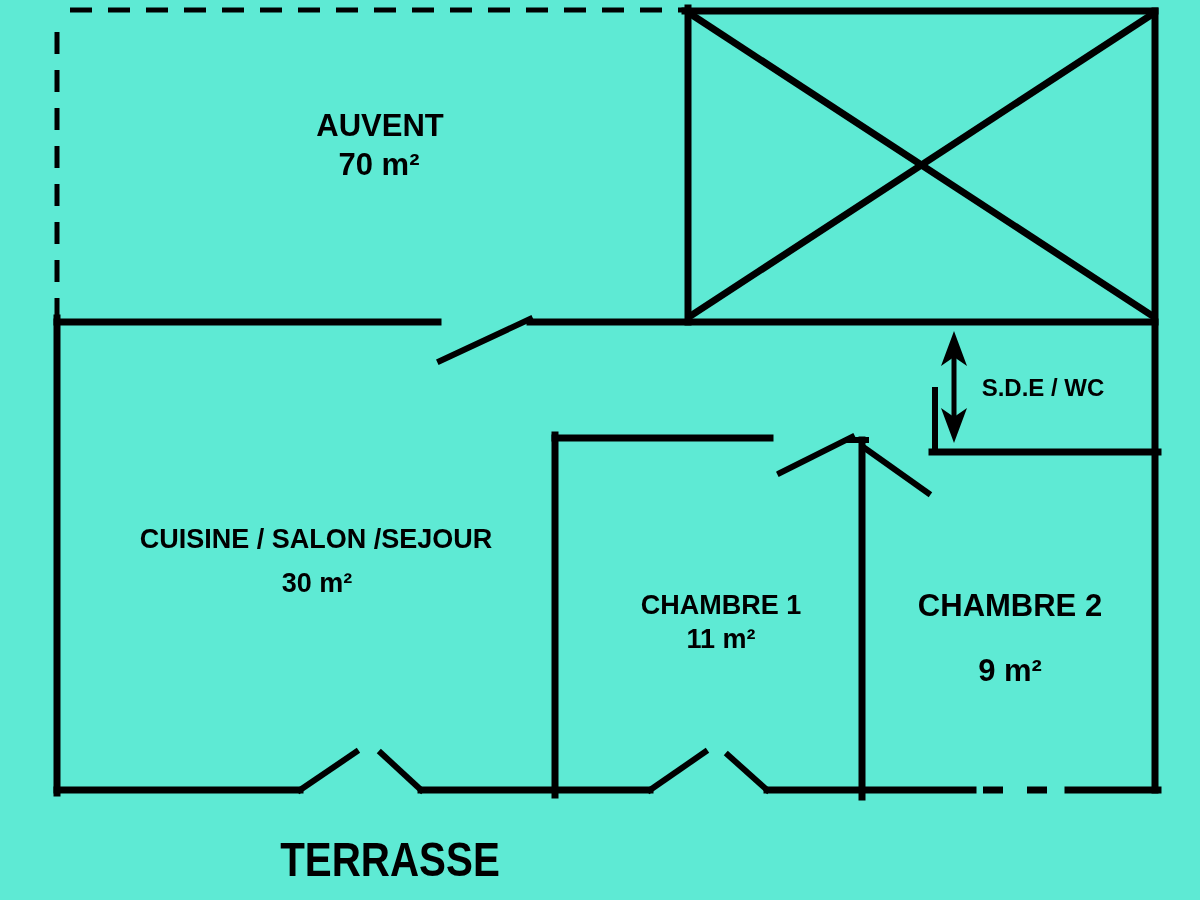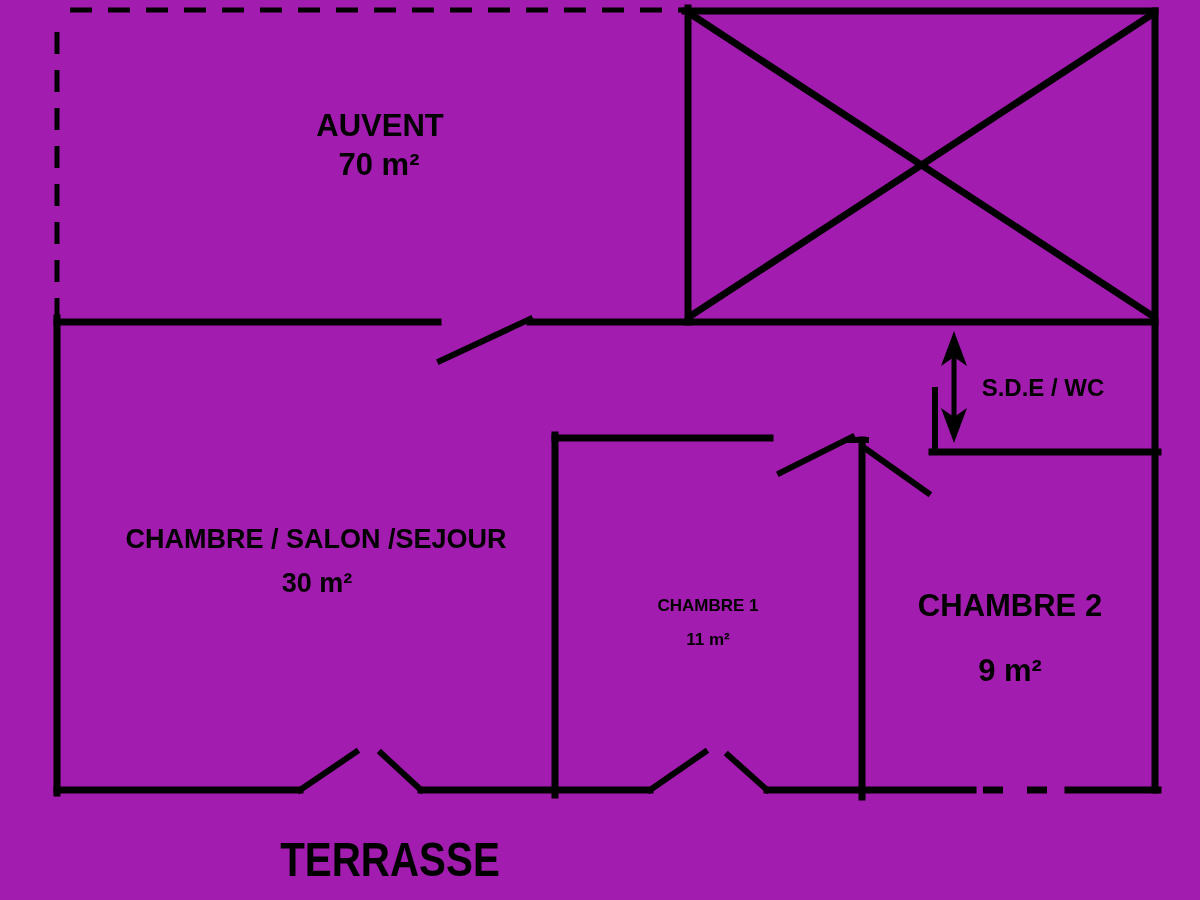--- a/index.html
+++ b/index.html
@@ -5,21 +5,21 @@
   html,body{
     margin:0;
     padding:0;
     background:#ffffff;
     font-family:"Liberation Sans","DejaVu Sans",sans-serif;
   }
   #canvas{
     position:relative;
     width:1200px;
     height:900px;
-    background:#a21caf;
+    background:#5eead4;
     overflow:hidden;
   }
   #plan-svg{
     position:absolute;
     left:0;top:0;
     width:1200px;height:900px;
   }
   .wall{
     stroke:#000000;
     fill:none;
@@ -59,21 +59,21 @@
     position:absolute;
     transform:translate(-50%,-50%);
     color:#000000;
     font-weight:bold;
     white-space:nowrap;
     text-align:center;
     line-height:1;
   }
   .lbl-auvent-name,.lbl-auvent-area{font-size:31px;}
   .lbl-cuisine-name,.lbl-cuisine-area{font-size:27px;}
-  .lbl-ch1-name,.lbl-ch1-area{font-size:17px;}
+  .lbl-ch1-name,.lbl-ch1-area{font-size:27px;margin-left:13px;}
   .lbl-ch2-name,.lbl-ch2-area{font-size:31px;}
   .lbl-sde-name{font-size:24px;text-align:right;}
   .lbl-terrasse{
     font-size:48px;
     transform:translate(-50%,-50%) scaleX(0.84);
   }
 </style>
 </head>
 <body>
 
@@ -127,21 +127,21 @@
     <g>
       <line class="arrow-shaft" x1="954" y1="352" x2="954" y2="422"></line>
       <polygon class="arrow-head" points="954,331 941,366 954,357 967,366"></polygon>
       <polygon class="arrow-head" points="954,443 941,408 954,417 967,408"></polygon>
     </g>
   </svg>
 
   <div class="room-label lbl-auvent-name" style="left:380px;top:125px;">AUVENT</div>
   <div class="room-label lbl-auvent-area" style="left:379px;top:164px;">70 m²</div>
 
-  <div class="room-label lbl-cuisine-name" style="left:316px;top:539px;">CHAMBRE / SALON /SEJOUR</div>
+  <div class="room-label lbl-cuisine-name" style="left:316px;top:539px;">CUISINE / SALON /SEJOUR</div>
   <div class="room-label lbl-cuisine-area" style="left:317px;top:583px;text-align:right;">30 m²</div>
 
   <div class="room-label lbl-ch1-name" style="left:708px;top:605px;">CHAMBRE 1</div>
   <div class="room-label lbl-ch1-area" style="left:708px;top:639px;">11 m²</div>
 
   <div class="room-label lbl-ch2-name" style="left:1010px;top:605px;">CHAMBRE 2</div>
   <div class="room-label lbl-ch2-area" style="left:1010px;top:642px;margin-top:28px;">9 m²</div>
 
   <div class="room-label lbl-sde-name" style="left:1043px;top:388px;">S.D.E / WC</div>
 

